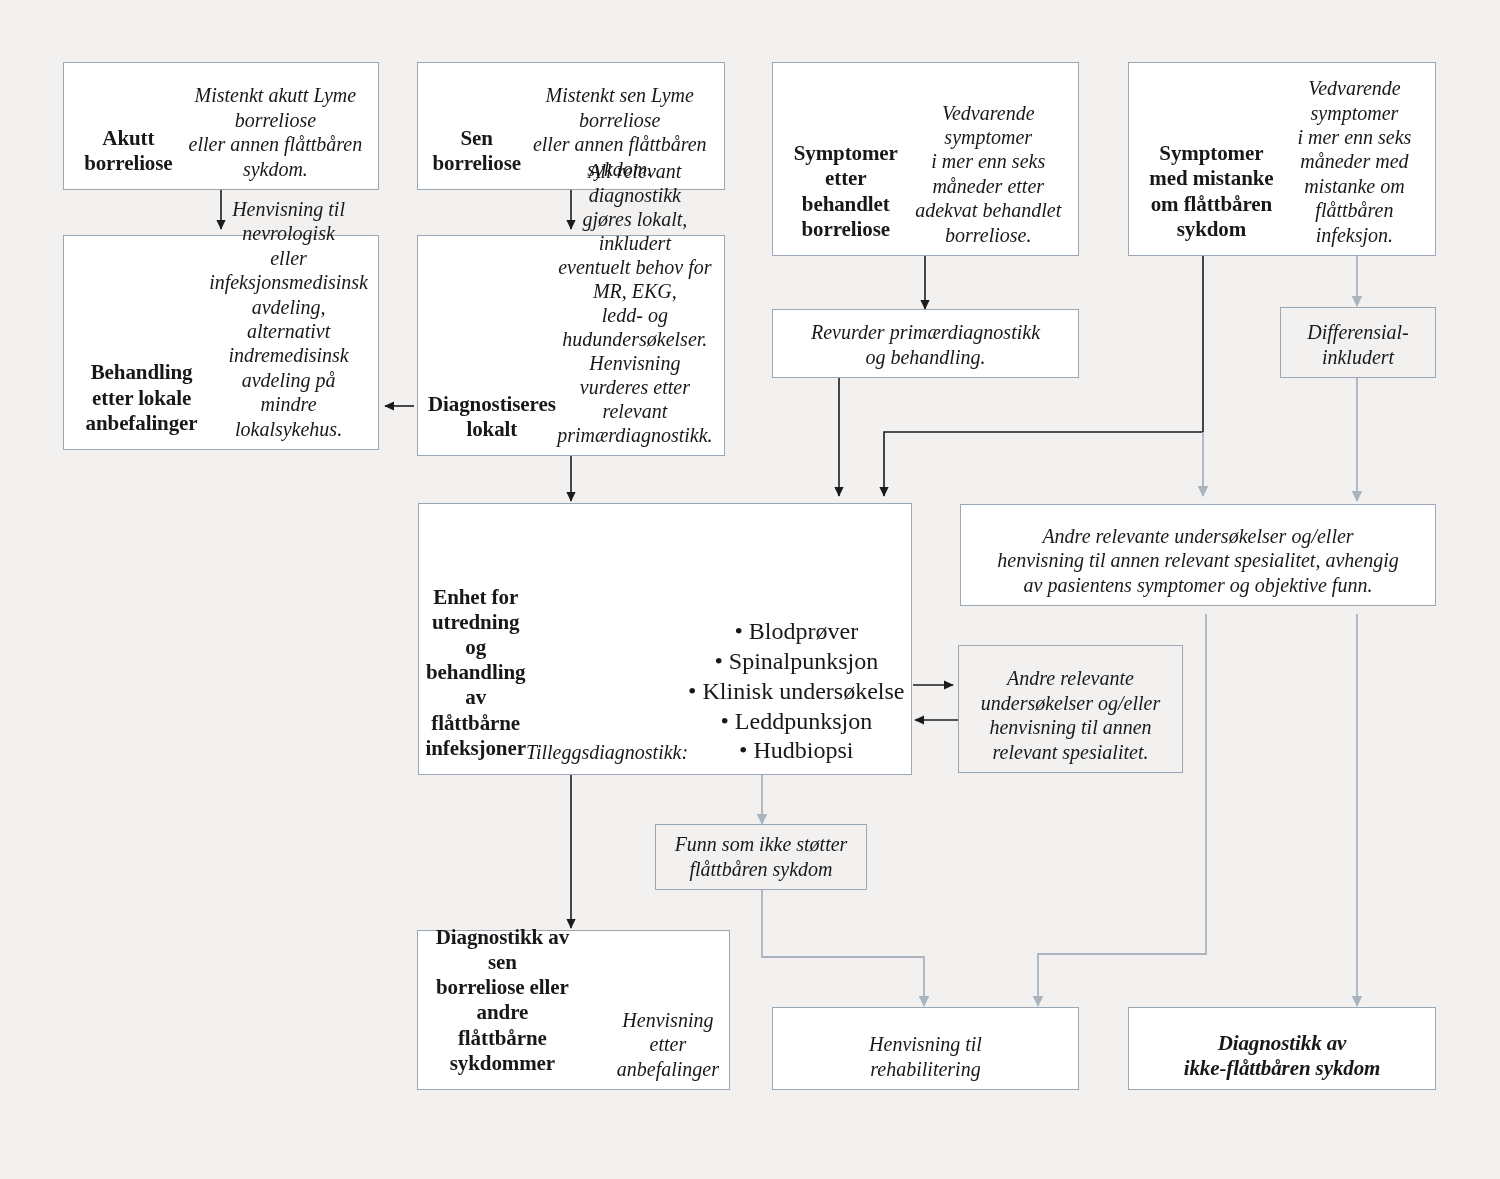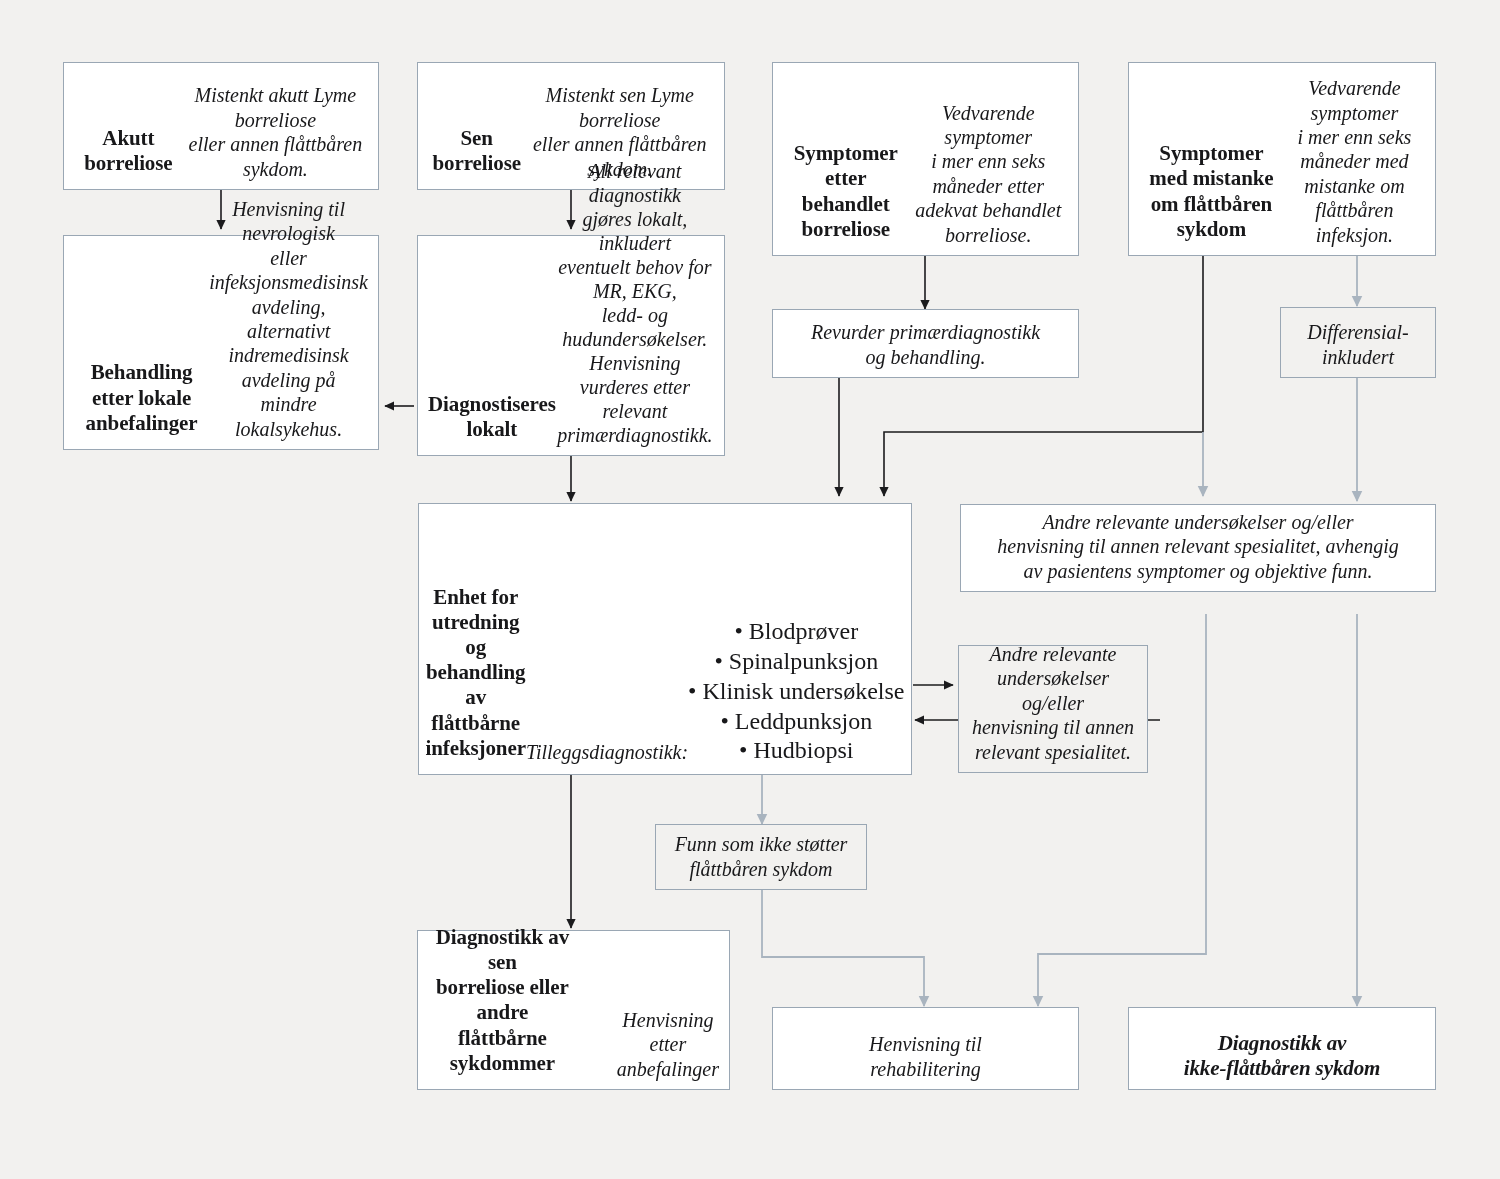--- a/index.html
+++ b/index.html
@@ -165,27 +165,27 @@
     <p class="lead">Tilleggsdiagnostikk:</p>
     <ul class="bul">
       <li>Blodprøver</li>
       <li>Spinalpunksjon</li>
       <li>Klinisk undersøkelse</li>
       <li>Leddpunksjon</li>
       <li>Hudbiopsi</li>
     </ul>
   </div>
 
-  <div class="node white" style="left:960px;top:504px;width:476px;height:88px;">
+  <div class="node white" style="left:960px;top:504px;width:476px;height:102px;">
     <p class="sub">Andre relevante undersøkelser og/eller
 henvisning til annen relevant spesialitet, avhengig
 av pasientens symptomer og objektive funn.</p>
   </div>
 
-  <div class="node grey" style="left:958px;top:645px;width:190px;height:128px;">
+  <div class="node grey" style="left:958px;top:645px;width:225px;height:128px;">
     <p class="sub">Andre relevante
 undersøkelser og/eller
 henvisning til annen
 relevant spesialitet.</p>
   </div>
 
   <div class="node grey" style="left:655px;top:824px;width:212px;height:66px;">
     <p class="sub">Funn som ikke støtter
 flåttbåren sykdom</p>
   </div>

